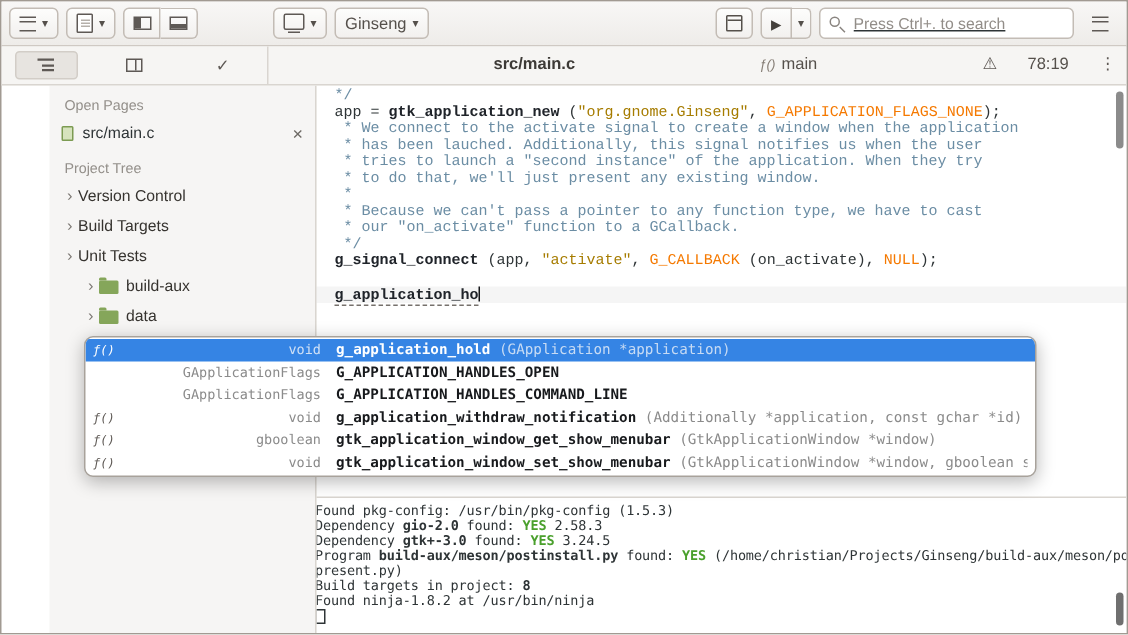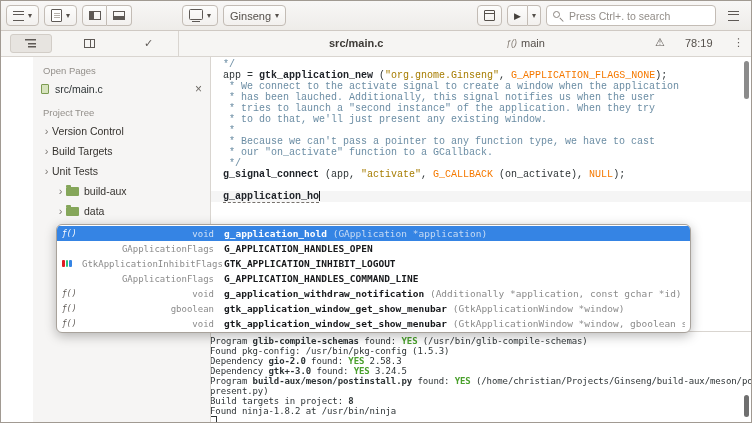--- a/index.html
+++ b/index.html
@@ -22,21 +22,21 @@
   .spacer44{width:40px;flex:none;}
   .flex-spacer{flex:1;}
   .toggle-group{display:flex;gap:0;}
   .toggle-group .btn:first-child{border-radius:4px 0 0 4px;}
   .toggle-group .btn:last-child{border-radius:0 4px 4px 0;border-left:none;}
   .run-group{display:flex;}
   .run-group .btn:first-child{border-radius:4px 0 0 4px;}
   .run-group .btn:last-child{border-radius:0 4px 4px 0;border-left:none;padding:0 4px;}
   .play{font-size:9px;color:#44403b;}
   .search{position:relative;width:170px;height:21px;background:#fff;border:1px solid #c3bcb5;border-radius:4px;
-    display:flex;box-sizing:border-box;}
+    display:flex;box-sizing:border-box;text-decoration:underline;}
   .search input{border:none;outline:none;background:transparent;font-family:"Liberation Sans",sans-serif;
     font-size:10.5px;color:#2e3436;width:100%;padding:0 4px 0 22px;}
   .search input::placeholder{color:#928d88;}
 
   
   .i-bars{width:11px;height:8px;border-top:1.5px solid #5e5955;border-bottom:1.5px solid #5e5955;position:relative;}
   .i-bars::after{content:"";position:absolute;left:0;right:0;top:2px;height:1.5px;background:#5e5955;}
   .i-doc{width:9px;height:11px;border:1px solid #5e5955;border-radius:1px;background:#fff;position:relative;}
   .i-doc::after{content:"";position:absolute;left:1.5px;right:1.5px;top:2.5px;height:1px;background:#b5b0aa;
     box-shadow:0 2px 0 #b5b0aa,0 4px 0 #b5b0aa;}
@@ -299,30 +299,20 @@
           <span class="cname">g_application_hold</span>
           <span class="cparams"> (GApplication *application)</span>
         </div>
         <div class="crow">
           <span class="cicon"></span>
           <span class="ctype">GApplicationFlags</span>
           <span class="cname">G_APPLICATION_HANDLES_OPEN</span>
           <span class="cparams"></span>
         </div>
         <div class="crow">
-          <span class="cicon">
-            <span class="gbar" style="background: rgb(224, 27, 36);"></span>
-            <span class="gbar" style="background: rgb(46, 194, 126);"></span>
-            <span class="gbar" style="background: rgb(53, 132, 228);"></span>
-          </span>
-          <span class="ctype">GtkApplicationInhibitFlags</span>
-          <span class="cname">GTK_APPLICATION_INHIBIT_LOGOUT</span>
-          <span class="cparams"></span>
-        </div>
-        <div class="crow">
           <span class="cicon"></span>
           <span class="ctype">GApplicationFlags</span>
           <span class="cname">G_APPLICATION_HANDLES_COMMAND_LINE</span>
           <span class="cparams"></span>
         </div>
         <div class="crow">
           <span class="cicon">ƒ()</span>
           <span class="ctype">void</span>
           <span class="cname">g_application_withdraw_notification</span>
           <span class="cparams"> (Additionally *application, const gchar *id)</span>
@@ -348,21 +338,20 @@
         <span class="bi-circle"></span>
       </div>
       <div class="bicon">
         <span class="bi-term"></span>
       </div>
       <div class="bicon">
         <span class="bi-log"></span>
       </div>
     </div>
     <div id="output">
-        <div class="ol"><span class="oseg ">Program </span><span class="oseg b">glib-compile-schemas</span><span class="oseg "> found: </span><span class="oseg yes">YES</span><span class="oseg "> (/usr/bin/glib-compile-schemas)</span></div>
         <div class="ol"><span class="oseg ">Found pkg-config: /usr/bin/pkg-config (1.5.3)</span></div>
         <div class="ol"><span class="oseg ">Dependency </span><span class="oseg b">gio-2.0</span><span class="oseg "> found: </span><span class="oseg yes">YES</span><span class="oseg "> 2.58.3</span></div>
         <div class="ol"><span class="oseg ">Dependency </span><span class="oseg b">gtk+-3.0</span><span class="oseg "> found: </span><span class="oseg yes">YES</span><span class="oseg "> 3.24.5</span></div>
         <div class="ol"><span class="oseg ">Program </span><span class="oseg b">build-aux/meson/postinstall.py</span><span class="oseg "> found: </span><span class="oseg yes">YES</span><span class="oseg "> (/home/christian/Projects/Ginseng/build-aux/meson/pos</span></div>
         <div class="ol"><span class="oseg ">present.py)</span></div>
         <div class="ol"><span class="oseg ">Build targets in project: </span><span class="oseg b">8</span></div>
         <div class="ol"><span class="oseg ">Found ninja-1.8.2 at /usr/bin/ninja</span></div>
         <div class="ol"><span class="oseg cursor"></span></div>
       </div>
   </div>

